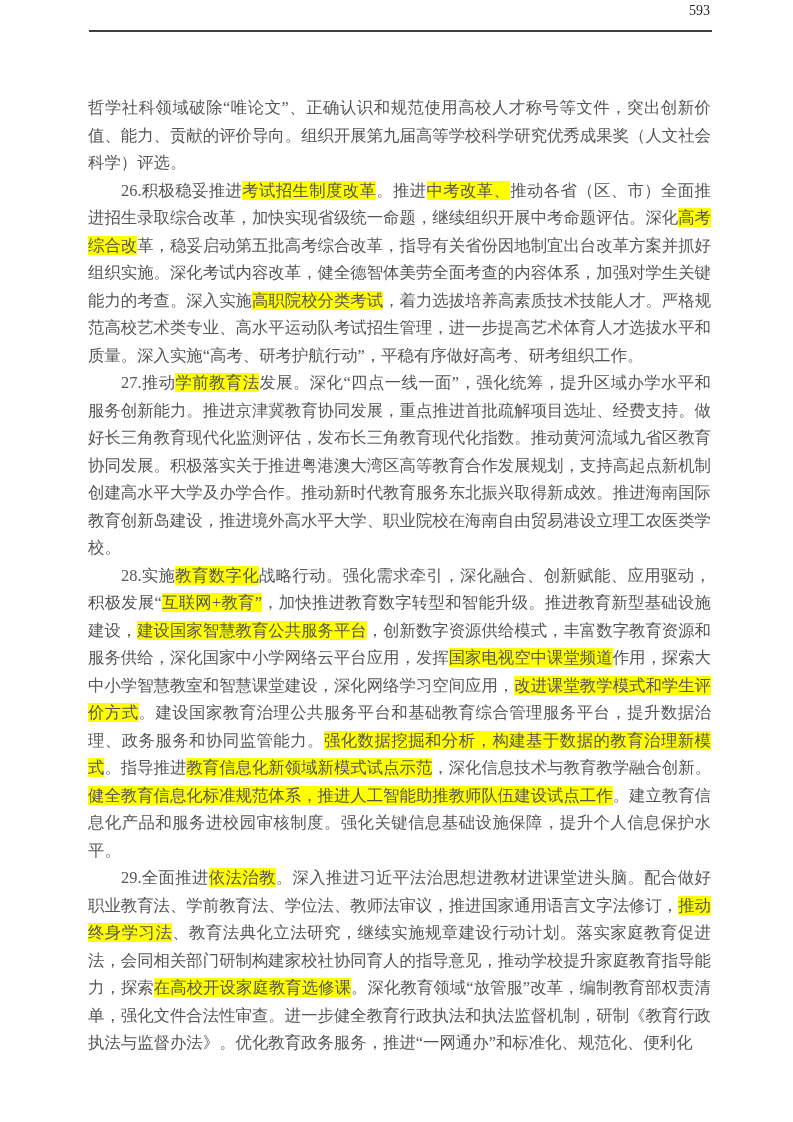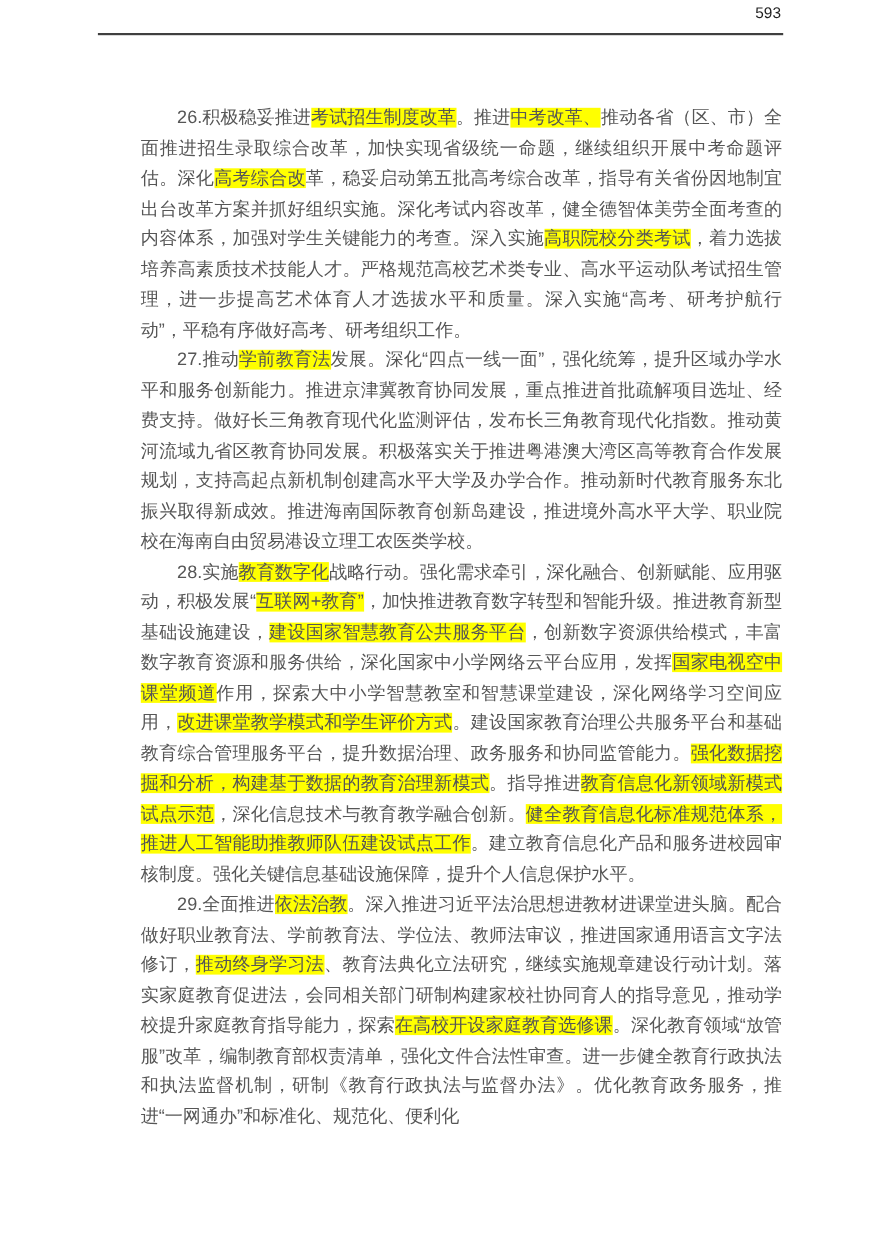--- a/index.html
+++ b/index.html
@@ -18,21 +18,21 @@
   body {
     width: 793px;
     height: 1122px;
     overflow: hidden;
   }
   .page {
     position: relative;
     width: 793px;
     height: 1045px;
     background: var(--bg);
-    font-family: Liberation Sans, sans-serif;
+    font-family: Liberation Serif, serif;
   }
   .page-number {
     position: absolute;
     top: 2px;
     right: 83px;
     font-size: 14px;
     line-height: 18px;
     color: var(--pagenum);
   }
   .header-rule {
@@ -56,31 +56,31 @@
     text-align: justify;
     text-justify: inter-ideograph;
     letter-spacing: 0px;
   }
   .para {
     margin: 0;
     padding: 0;
   }
   .para.indent {
     text-indent: 33px;
-    margin-left: 40px;
   }
   .hl {
     background: var(--hl);
   }
 </style>
 </head>
 <body>
 
 <div class="page">
   <div class="page-number">593</div>
   <hr class="header-rule">
   <div class="page-body">
+      <p class="para"><span>哲学社科领域破除“唯论文”、正确认识和规范使用高校人才称号等文件，突出创新价值、能力、贡献的评价导向。组织开展第九届高等学校科学研究优秀成果奖（人文社会科学）评选。</span></p>
       <p class="para indent"><span>26.积极稳妥推进</span><span class="hl">考试招生制度改革</span><span>。推进</span><span class="hl">中考改革、</span><span>推动各省（区、市）全面推进招生录取综合改革，加快实现省级统一命题，继续组织开展中考命题评估。深化</span><span class="hl">高考综合改</span><span>革，稳妥启动第五批高考综合改革，指导有关省份因地制宜出台改革方案并抓好组织实施。深化考试内容改革，健全德智体美劳全面考查的内容体系，加强对学生关键能力的考查。深入实施</span><span class="hl">高职院校分类考试</span><span>，着力选拔培养高素质技术技能人才。严格规范高校艺术类专业、高水平运动队考试招生管理，进一步提高艺术体育人才选拔水平和质量。深入实施“高考、研考护航行动”，平稳有序做好高考、研考组织工作。</span></p>
       <p class="para indent"><span>27.推动</span><span class="hl">学前教育法</span><span>发展。深化“四点一线一面”，强化统筹，提升区域办学水平和服务创新能力。推进京津冀教育协同发展，重点推进首批疏解项目选址、经费支持。做好长三角教育现代化监测评估，发布长三角教育现代化指数。推动黄河流域九省区教育协同发展。积极落实关于推进粤港澳大湾区高等教育合作发展规划，支持高起点新机制创建高水平大学及办学合作。推动新时代教育服务东北振兴取得新成效。推进海南国际教育创新岛建设，推进境外高水平大学、职业院校在海南自由贸易港设立理工农医类学校。</span></p>
       <p class="para indent"><span>28.实施</span><span class="hl">教育数字化</span><span>战略行动。强化需求牵引，深化融合、创新赋能、应用驱动，积极发展“</span><span class="hl">互联网+教育”</span><span>，加快推进教育数字转型和智能升级。推进教育新型基础设施建设，</span><span class="hl">建设国家智慧教育公共服务平台</span><span>，创新数字资源供给模式，丰富数字教育资源和服务供给，深化国家中小学网络云平台应用，发挥</span><span class="hl">国家电视空中课堂频道</span><span>作用，探索大中小学智慧教室和智慧课堂建设，深化网络学习空间应用，</span><span class="hl">改进课堂教学模式和学生评价方式</span><span>。建设国家教育治理公共服务平台和基础教育综合管理服务平台，提升数据治理、政务服务和协同监管能力。</span><span class="hl">强化数据挖掘和分析，构建基于数据的教育治理新模式</span><span>。指导推进</span><span class="hl">教育信息化新领域新模式试点示范</span><span>，深化信息技术与教育教学融合创新。</span><span class="hl">健全教育信息化标准规范体系，推进人工智能助推教师队伍建设试点工作</span><span>。建立教育信息化产品和服务进校园审核制度。强化关键信息基础设施保障，提升个人信息保护水平。</span></p>
       <p class="para indent"><span>29.全面推进</span><span class="hl">依法治教</span><span>。深入推进习近平法治思想进教材进课堂进头脑。配合做好职业教育法、学前教育法、学位法、教师法审议，推进国家通用语言文字法修订，</span><span class="hl">推动终身学习法</span><span>、教育法典化立法研究，继续实施规章建设行动计划。落实家庭教育促进法，会同相关部门研制构建家校社协同育人的指导意见，推动学校提升家庭教育指导能力，探索</span><span class="hl">在高校开设家庭教育选修课</span><span>。深化教育领域“放管服”改革，编制教育部权责清单，强化文件合法性审查。进一步健全教育行政执法和执法监督机制，研制《教育行政执法与监督办法》。优化教育政务服务，推进“一网通办”和标准化、规范化、便利化</span></p>
     </div>
 </div>
 
 </body></html>

